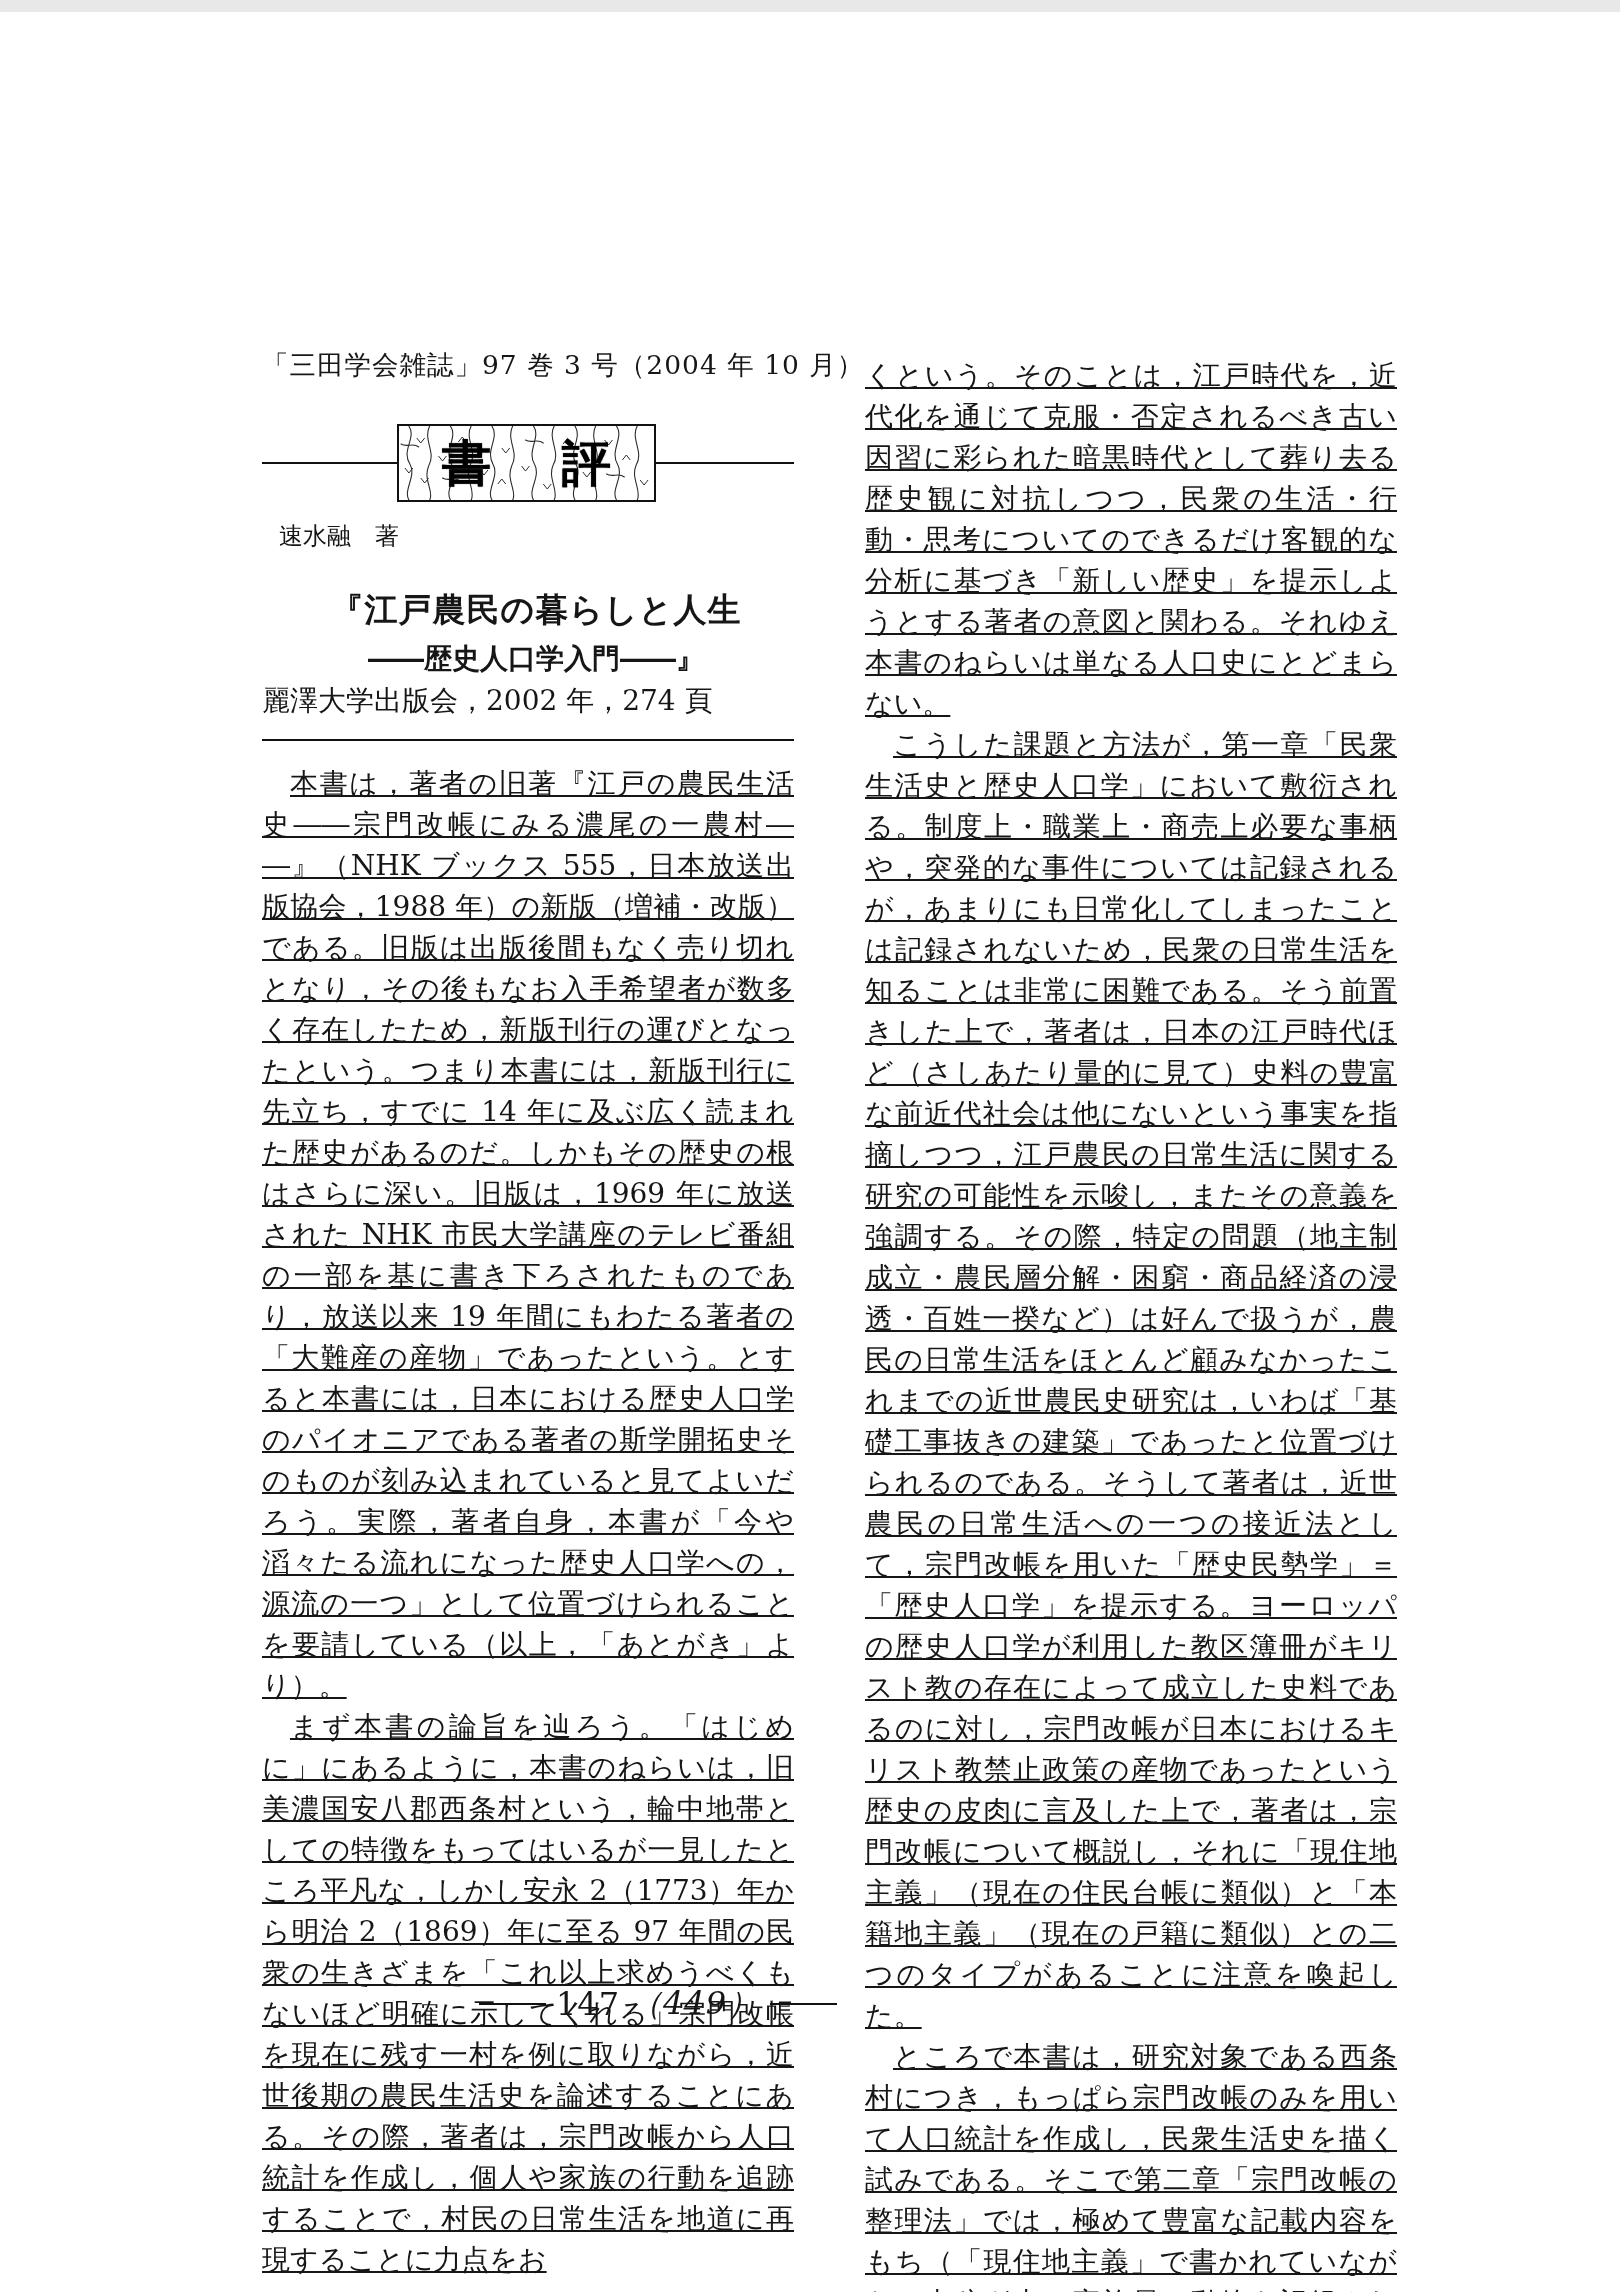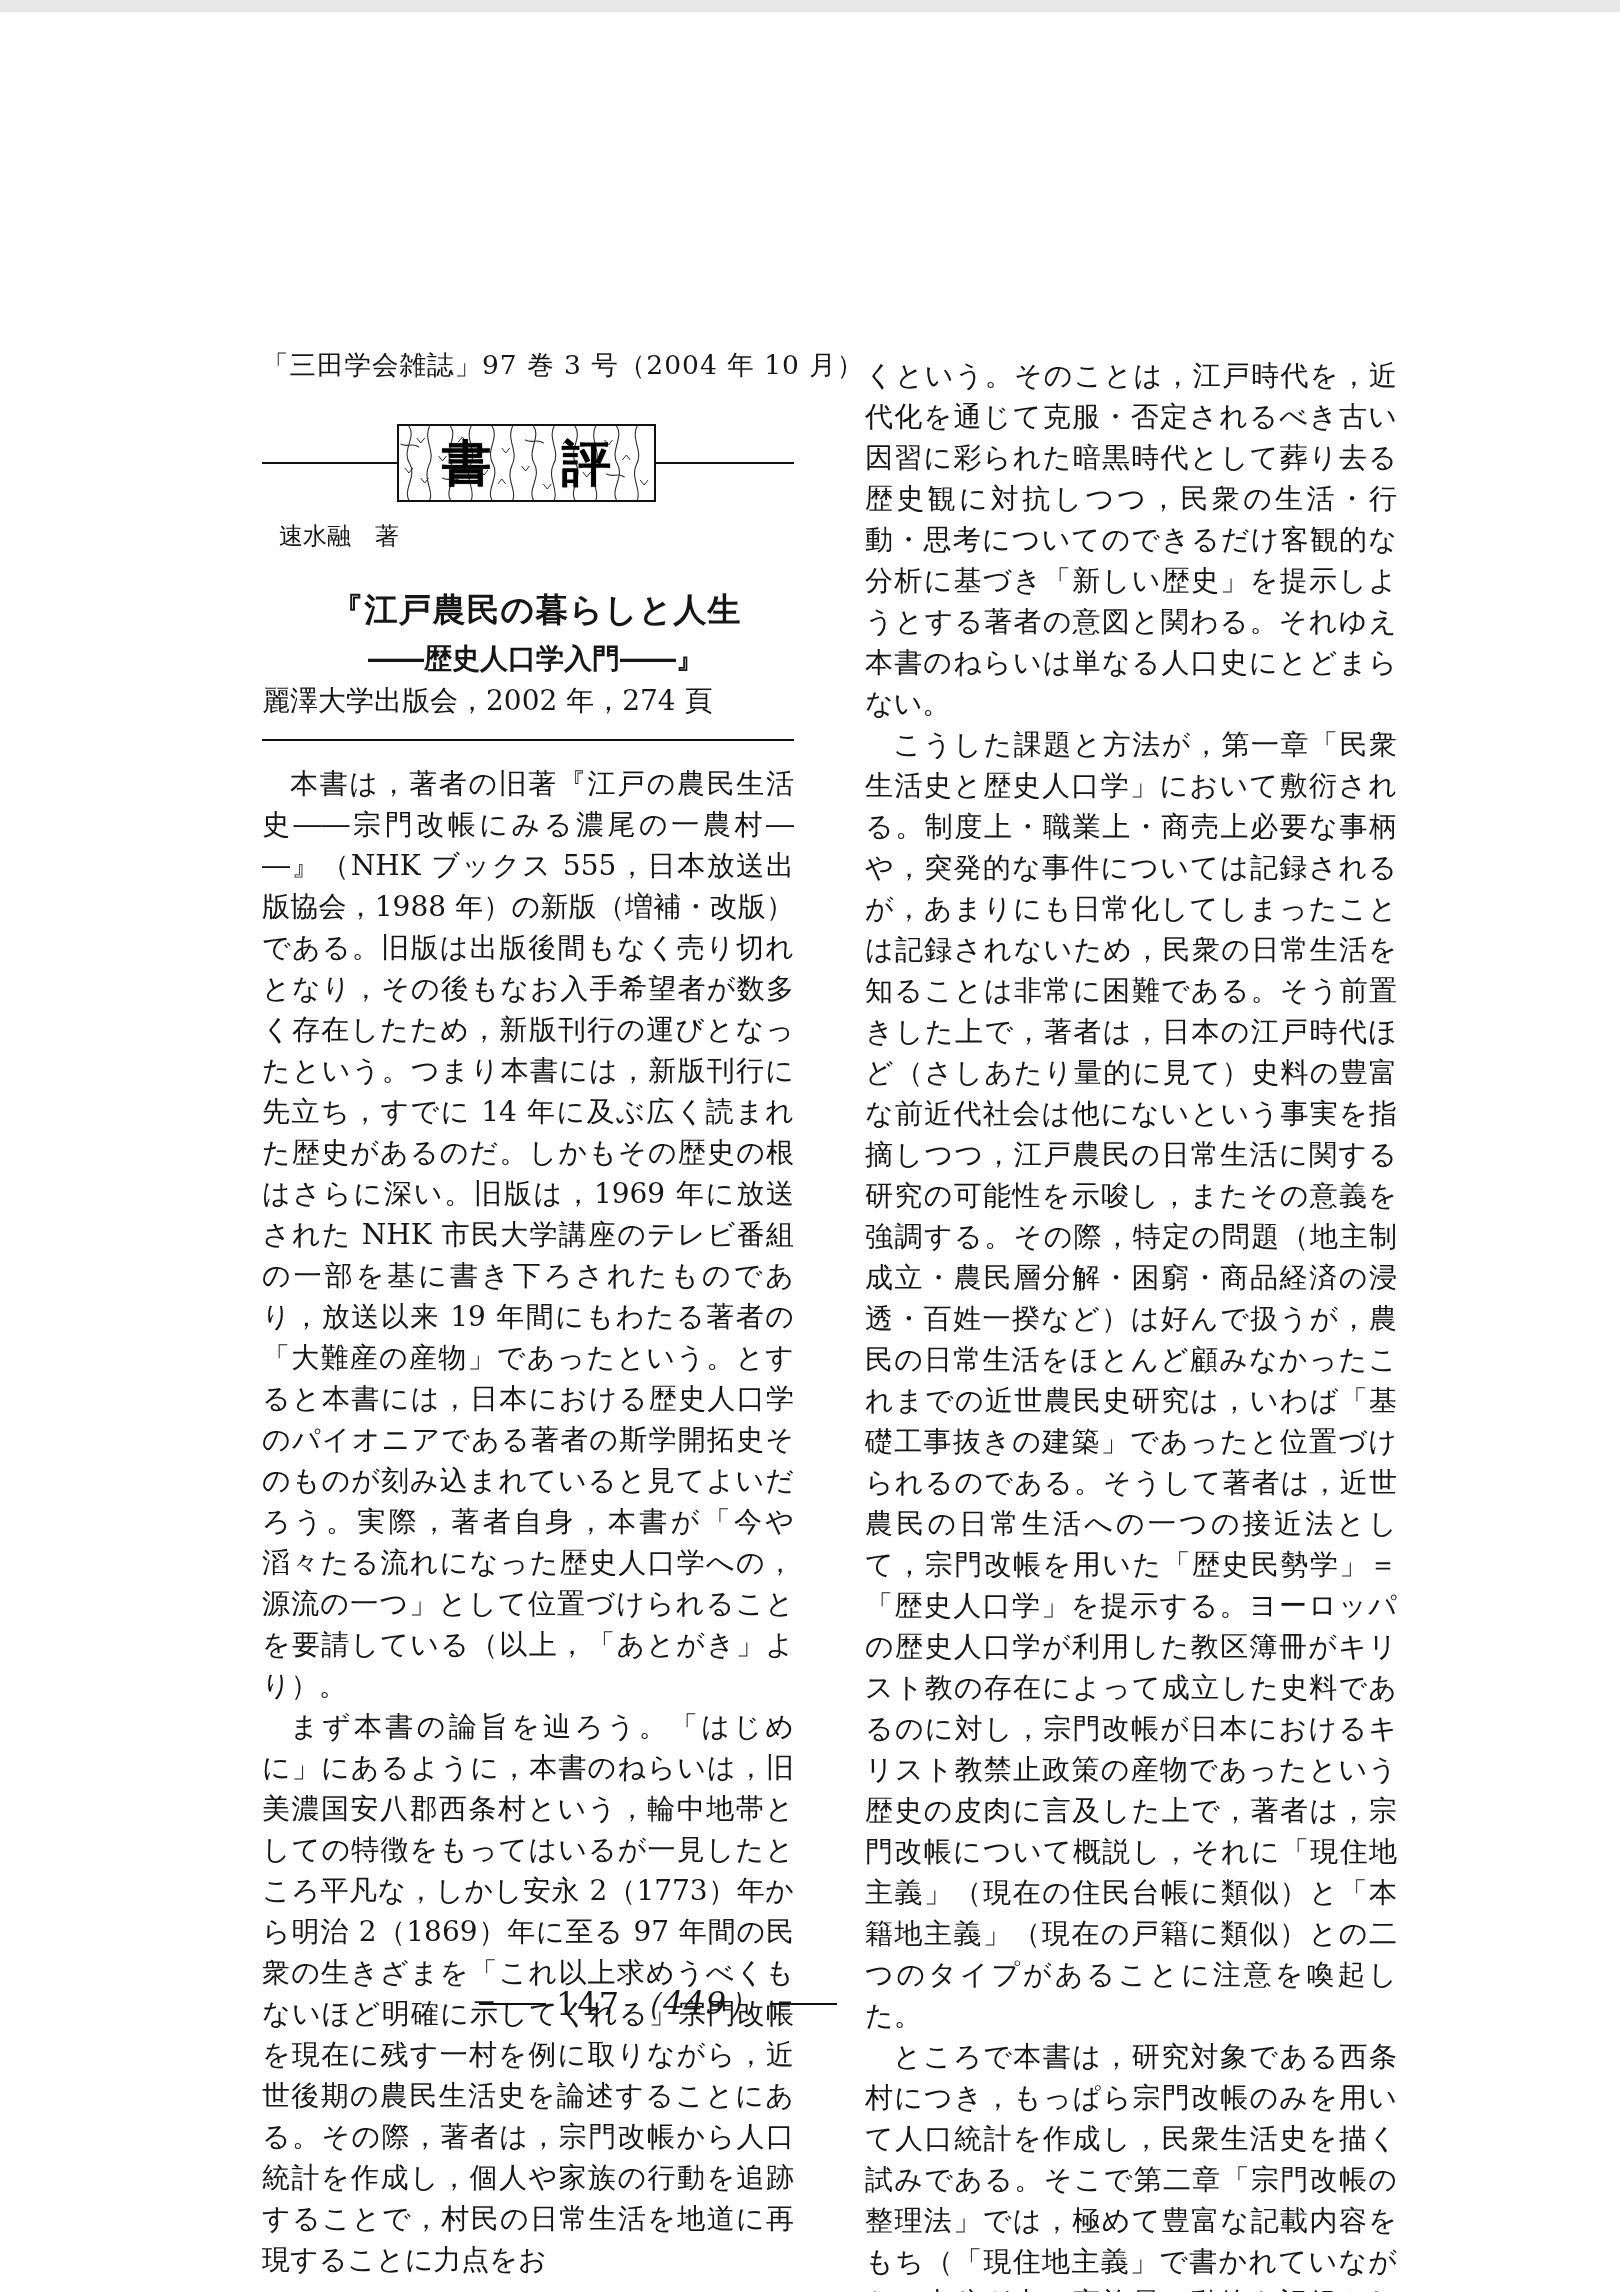--- a/index.html
+++ b/index.html
@@ -77,21 +77,21 @@
   .col {
     position: absolute;
     width: 532px;
     font-size: 28px;
     line-height: 41px;
     text-align: justify;
     text-justify: inter-character;
   }
   .col-left  { left: 262px; top: 751px; }
   .col-right { left: 865px; top: 343px; }
-  .para { margin: 0; word-break: break-all; overflow-wrap: anywhere; }
+  .para { margin: 0; word-break: break-all; overflow-wrap: anywhere; text-decoration: underline; }
   .para.indent { text-indent: 1em; }
   .page-footer {
     position: absolute;
     left: 0; top: 1970px;
     width: 1316px;
     display: flex; align-items: center; justify-content: center;
     gap: 10px;
     font-size: 32px;
   }
   .footer-rule { display: inline-block; width: 67px; height: 2px; background: #111; }

